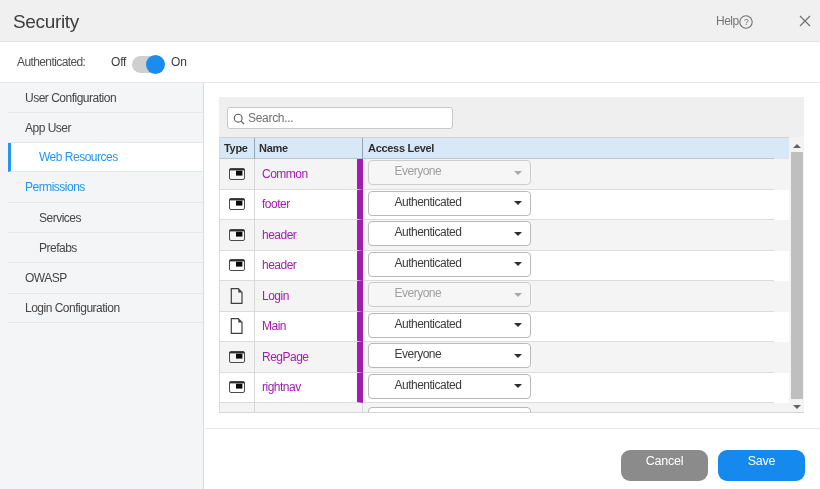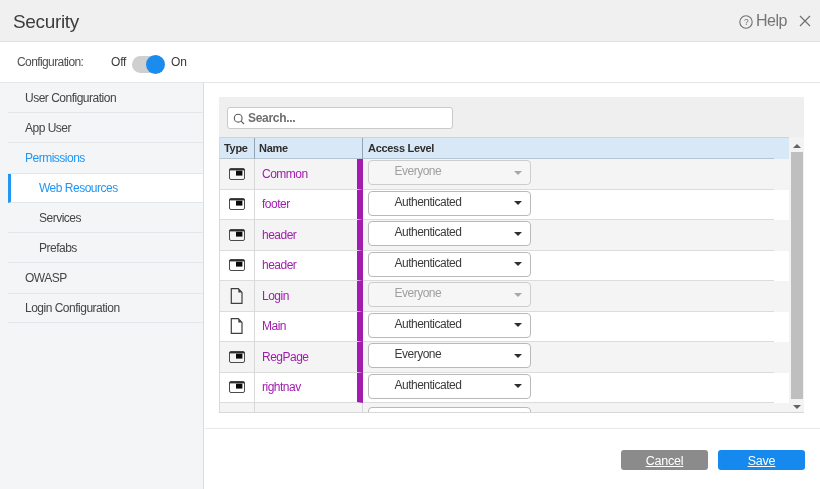--- a/index.html
+++ b/index.html
@@ -5,21 +5,21 @@
 * { margin:0; padding:0; box-sizing:border-box; }
 html,body { width:820px; height:489px; overflow:hidden; background:#fff;
   font-family:"Liberation Sans", sans-serif; letter-spacing:-0.5px; }
 
 
 #hdr { position:absolute; left:0; top:0; width:820px; height:42px;
   background:#f0f0f0; border-bottom:1px solid #e2e2e2; }
 #hdr .title { position:absolute; left:13px; top:1px; line-height:42px;
   font-size:19px; color:#3d3d3d; letter-spacing:-0.35px; }
 #helpico { position:absolute; left:739px; top:15px; }
-#helptxt { position:absolute; left:756px; top:0; line-height:42px; font-size:16px; color:#757575; }
+#helptxt { position:absolute; left:716px; top:0; line-height:42px; font-size:12px; color:#757575; }
 #closeico { position:absolute; left:799px; top:15px; }
 
 
 #auth { position:absolute; left:0; top:43px; width:820px; height:40px;
   background:#fff; border-bottom:1px solid #e7e7e7; }
 #auth .lbl { position:absolute; left:17px; top:0; line-height:39px; font-size:12px; color:#4f4f4f; letter-spacing:-0.6px; }
 #auth .off { position:absolute; left:111px; top:0; line-height:39px; font-size:12px; color:#3a3a3a; font-weight:500; letter-spacing:-0.2px;}
 #auth .on  { position:absolute; left:171px; top:0; line-height:39px; font-size:12px; color:#3a3a3a; font-weight:500; letter-spacing:-0.2px;}
 #toggle { position:absolute; left:132px; top:12.5px; width:32px; height:17.5px;
   background:#cfcfcf; border-radius:9px; }
@@ -32,21 +32,21 @@
 .nitem { position:relative; border-bottom:1px solid #e4e7e9; font-size:12px;
   color:#454545; display:flex; align-items:center; padding-left:17px; }
 .nitem.sub { padding-left:31px; }
 .nitem.blue { color:#2196f3; }
 .nitem.active { background:#fff; border-left:3px solid #2196f3; padding-left:28px; }
 
 
 #panel { position:absolute; left:219px; top:97px; width:585px; }
 #toolbar { height:40px; background:#efefef; position:relative; }
 #search { position:absolute; left:8px; top:10px; width:226px; height:22px;
-  background:#fff; border:1px solid #c9c9c9; border-radius:3px;font-weight:bold; }
+  background:#fff; border:1px solid #c9c9c9; border-radius:3px; }
 #search svg { position:absolute; left:5px; top:4.5px; }
 #search .ph { position:absolute; left:20px; top:0; line-height:21px; font-size:12px; color:#6e6e6e; letter-spacing:-0.3px; }
 
 
 #grid { position:relative; width:585px; border-bottom:1px solid #d7d7d7; }
 #gh { display:flex; height:22px; background:#d9e8f6; border-top:1px solid #d2d2d2; }
 #gh .c { font-size:11px; font-weight:bold; letter-spacing:-0.3px; color:#2e2e2e; line-height:21px; padding-left:6px;
   border-right:1px solid #8fa4b5; border-bottom:1px solid #b6c5d2; }
 #gh .c1 { width:36px; padding-left:5px !important; }
 #gh .c2 { width:108px; padding-left:4px; }
@@ -78,55 +78,55 @@
 #sbar .thumb { position:absolute; left:1.5px; top:15px; width:12px; height:247px; background:#bfbfbf; }
 #sbar .up { position:absolute; left:3.5px; top:6.5px; width:0; height:0;
   border-left:4px solid transparent; border-right:4px solid transparent;
   border-bottom:4.5px solid #5f6368; }
 #sbar .dn { position:absolute; left:3.5px; bottom:3.5px; width:0; height:0;
   border-left:4px solid transparent; border-right:4px solid transparent;
   border-top:4.5px solid #5f6368; }
 
 
 #footline { position:absolute; left:205px; top:428px; width:615px; height:1px; background:#e8e8e8; }
-.btn { position:absolute; top:449.5px; height:20px; border-radius:3px; color:#fff;
-  font-size:12.5px; text-align:center; line-height:23.5px; letter-spacing:-0.2px;text-decoration:underline; }
+.btn { position:absolute; top:449.5px; height:31px; border-radius:9px; color:#fff;
+  font-size:12.5px; text-align:center; line-height:23.5px; letter-spacing:-0.2px; }
 #bcancel { left:621px; width:87px; background:#8b8b8b; }
 #bsave { left:718px; width:87px; background:#1589ee; }
 #grid .lline { position:absolute; left:0; top:0; width:1px; height:100%; background:#d9d9d9; }
 #grid .rline { position:absolute; right:0; top:0; width:1px; height:100%; background:#d9d9d9; }
 </style>
 </head>
 <body>
 <div id="hdr">
   <span class="title">Security</span>
   <svg id="helpico" width="14" height="14" viewBox="0 0 14 14">
     <circle cx="7" cy="7" r="6.2" fill="none" stroke="#6f6f6f" stroke-width="1.1"></circle>
     <text x="7" y="10" font-size="8.5" fill="#6f6f6f" text-anchor="middle" font-family="Liberation Sans">?</text>
   </svg>
   <span id="helptxt">Help</span>
   <svg id="closeico" width="12" height="12" viewBox="0 0 12 12">
     <path d="M1 1 L11 11 M11 1 L1 11" stroke="#6f6f6f" stroke-width="1.2" fill="none"></path>
   </svg>
 </div>
 
 <div id="auth">
-  <span class="lbl">Configuration:</span>
+  <span class="lbl">Authenticated:</span>
   <span class="off">Off</span>
   <div id="toggle">
       <div class="knob"></div>
     </div>
   <span class="on">On</span>
 </div>
 
 <div id="nav">
   <div class="nitem" style="height:30px;">User Configuration</div>
   <div class="nitem" style="height:30px;">App User</div>
+  <div class="nitem sub blue active" style="height:29px;">Web Resources</div>
   <div class="nitem blue" style="height:31px;">Permissions</div>
-  <div class="nitem sub blue active" style="height:29px;">Web Resources</div>
   <div class="nitem sub" style="height:30px;">Services</div>
   <div class="nitem sub" style="height:30px;">Prefabs</div>
   <div class="nitem" style="height:31px;">OWASP</div>
   <div class="nitem" style="height:29px;">Login Configuration</div>
 </div>
 
 <div id="panel">
   <div id="toolbar">
     <div id="search">
       <svg width="13" height="13" viewBox="0 0 13 13">

